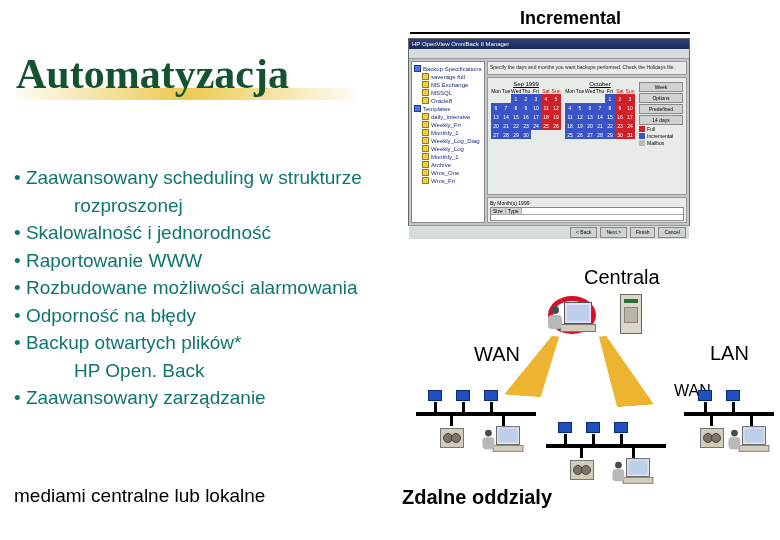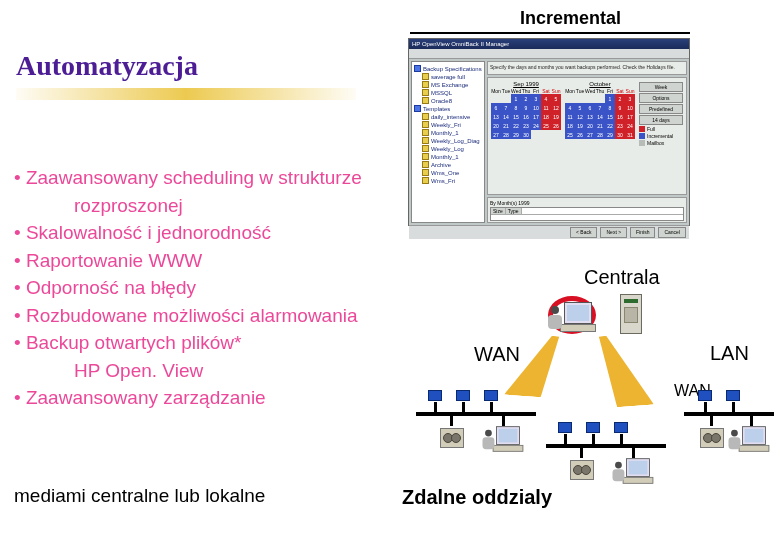--- a/index.html
+++ b/index.html
@@ -23,42 +23,42 @@
     position: absolute;
     top: 32px;
     left: 410px;
     width: 280px;
     border-top: 2px solid #000;
   }
   .title {
     position: absolute;
     top: 50px;
     left: 16px;
-    font-size: 28px;
+    font-size: 42px;
     font-weight: bold;
-    color: #4c1d95;
+    color: #14532d;
     font-family: "Times New Roman", Times, serif;
   }
   .title-underline {
     position: absolute;
     top: 88px;
     left: 16px;
     width: 340px;
     height: 12px;
     background: linear-gradient(90deg, rgba(234,196,62,0.05) 0%, rgba(234,196,62,0.9) 50%, rgba(234,196,62,0.05) 100%);
     z-index: -1;
   }
   .bullets {
     position: absolute;
     top: 164px;
     left: 14px;
     width: 410px;
     font-size: 19px;
     line-height: 1.45;
-    color: #ec4899;
+    color: #0f766e;
   }
   .bullets .row { display: block; }
   .bullets .indent { padding-left: 60px; display: block; }
   .bottom-line {
     position: absolute;
     top: 485px;
     left: 14px;
     font-size: 19px;
     color: #000;
   }
@@ -246,24 +246,24 @@
 <div class="header-line"></div>
 
 <div class="title-underline"></div>
 <div class="title">Automatyzacja</div>
 
 <div class="bullets">
   <span class="row">• Zaawansowany scheduling w strukturze</span>
   <span class="indent">rozproszonej</span>
   <span class="row">• Skalowalność i jednorodność</span>
   <span class="row">• Raportowanie WWW</span>
+  <span class="row">• Rozbudowane możliwości alarmowania</span>
   <span class="row">• Odporność na błędy</span>
-  <span class="row">• Rozbudowane możliwości alarmowania</span>
   <span class="row">• Backup otwartych plików*</span>
-  <span class="indent">HP Open. View</span>
+  <span class="indent">HP Open. Back</span>
   <span class="row">• Zaawansowany zarządzanie</span>
 </div>
 <div class="bottom-line">mediami centralne lub lokalne</div>
 
 <div class="app-window">
   <div class="app-titlebar">
     <span class="app-titlebar-text">HP OpenView OmniBack II Manager</span>
   </div>
   <div class="app-toolbar"></div>
   <div class="app-body">

